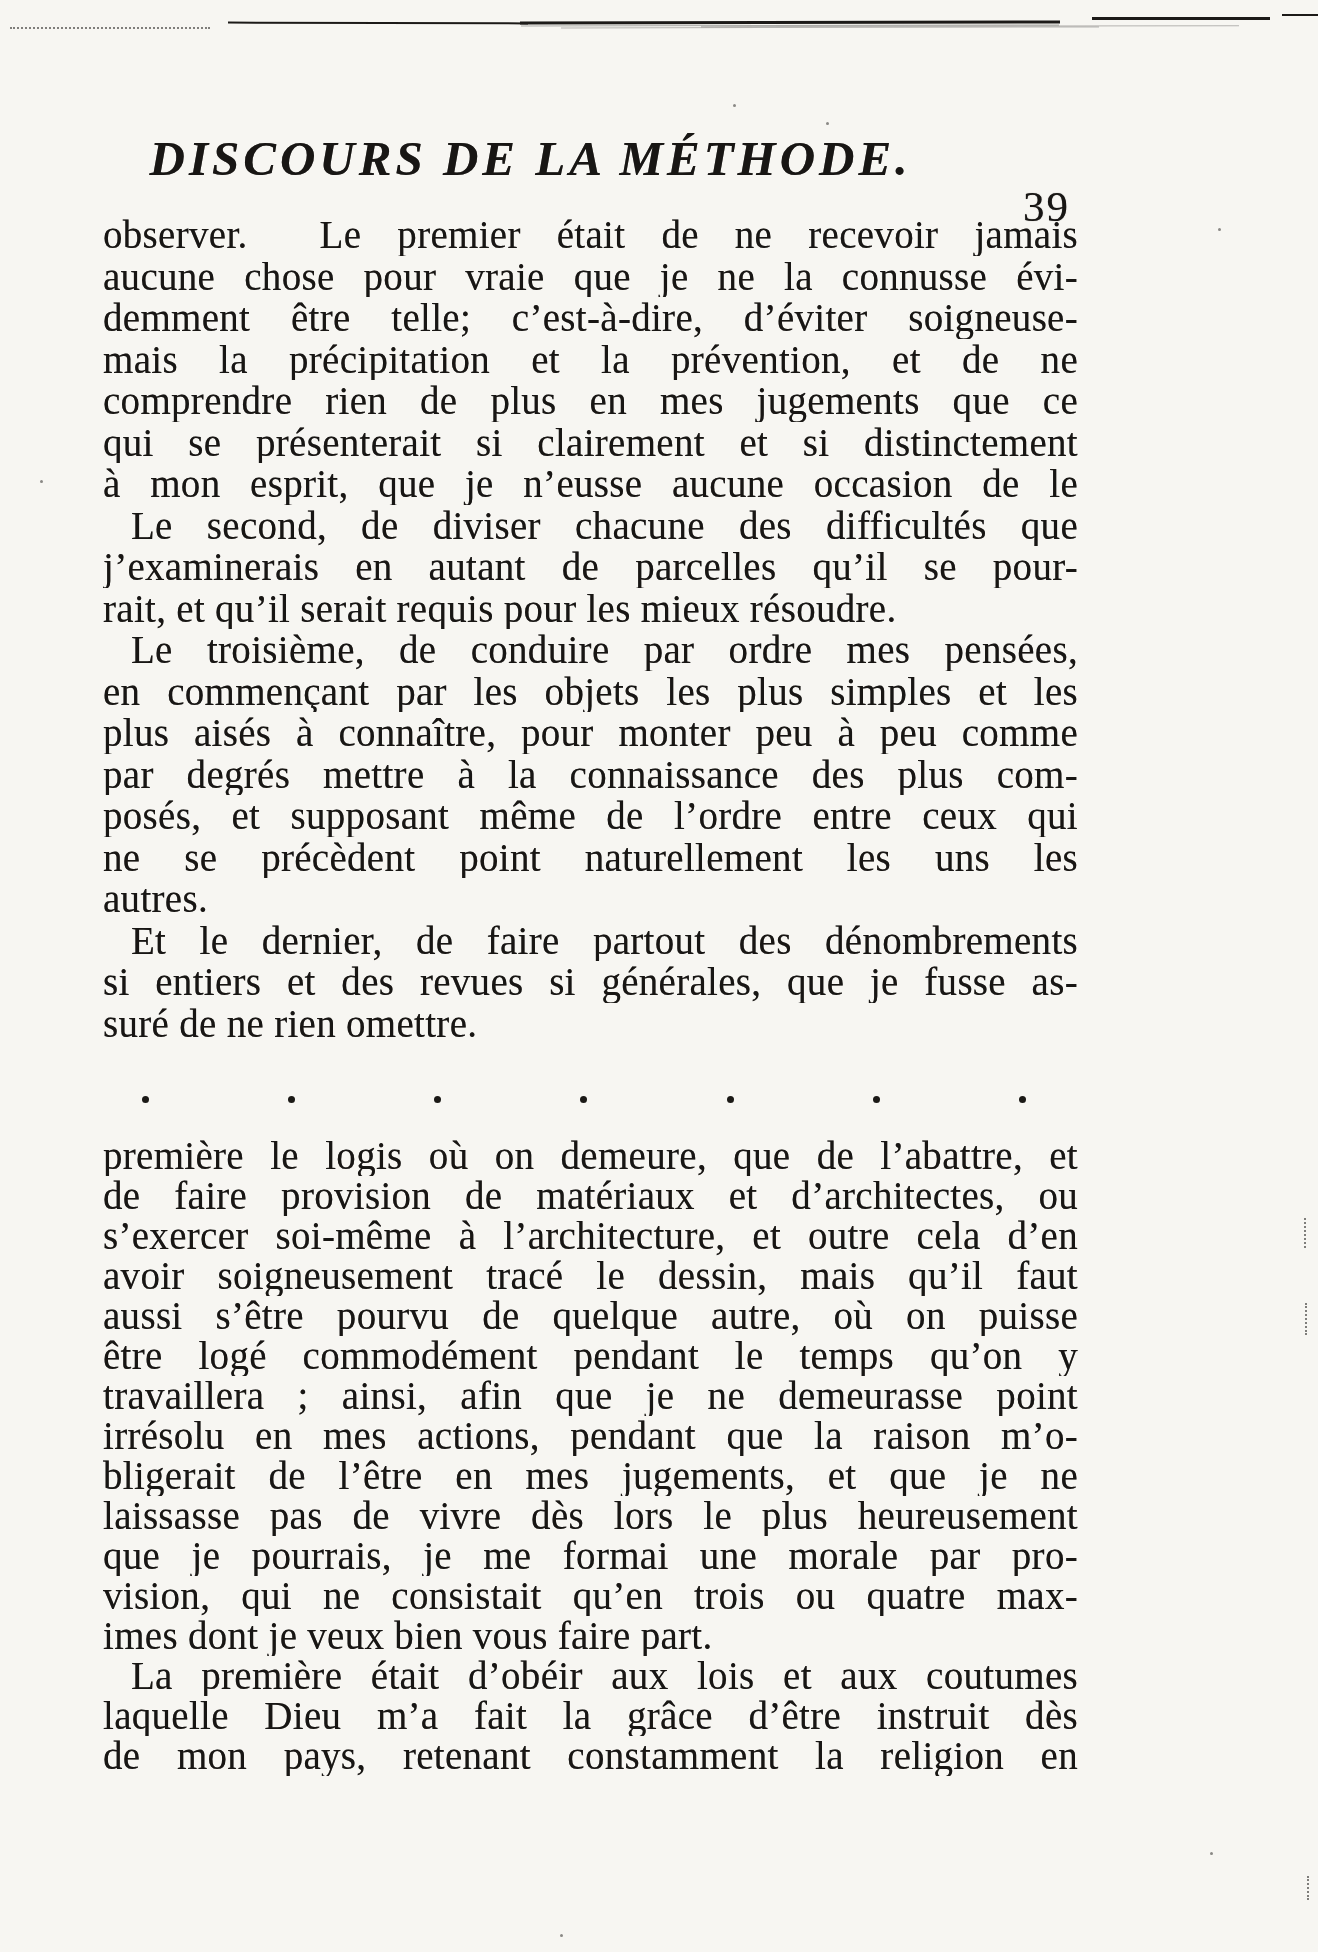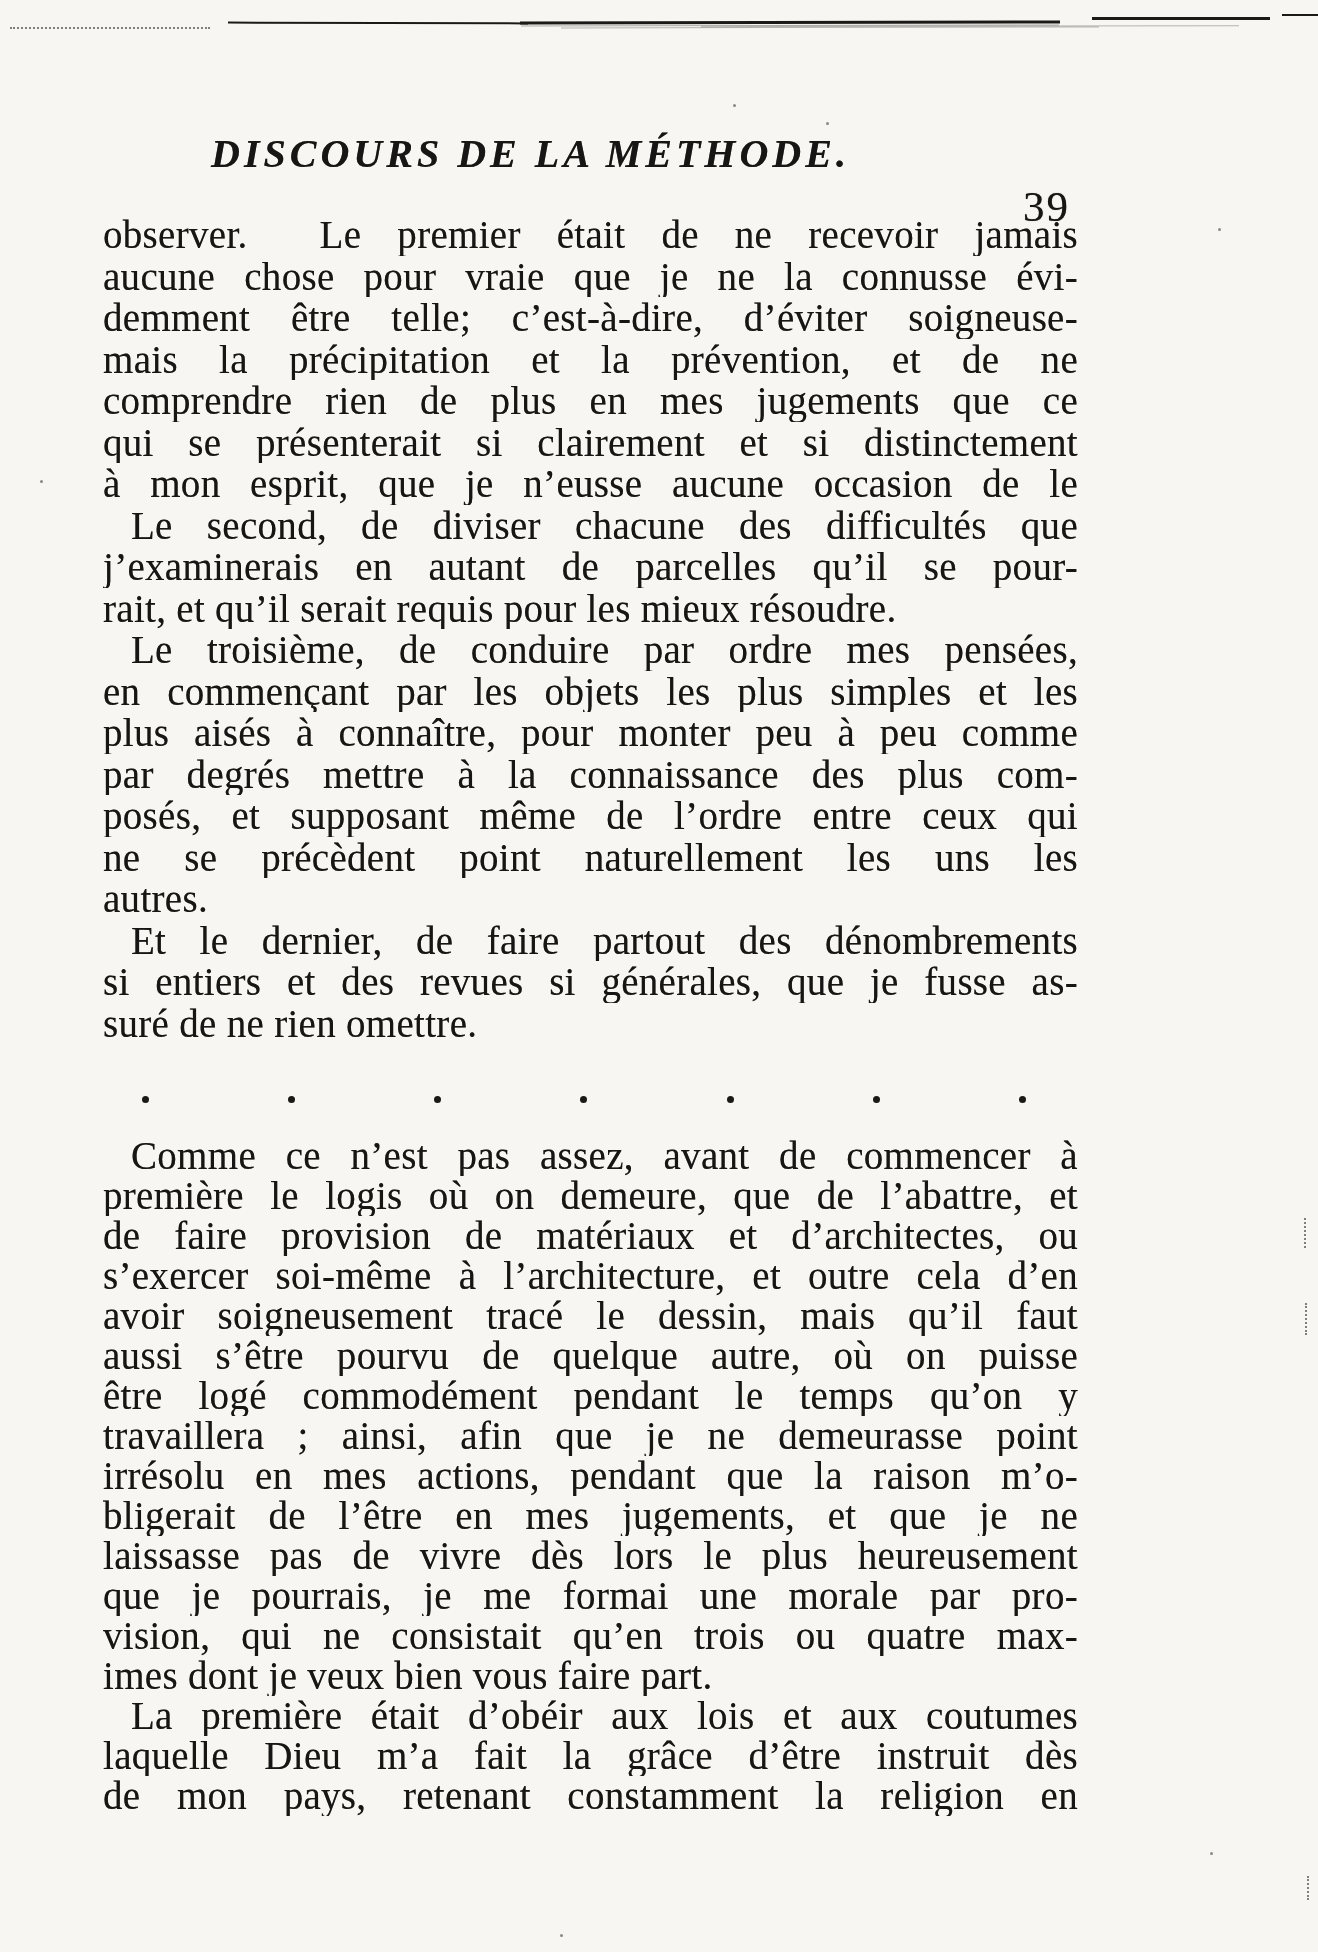--- a/index.html
+++ b/index.html
@@ -10,21 +10,21 @@
     color:#181614;
     position:relative;
     overflow:hidden;
   }
   .page{position:absolute;inset:0;}
 
   
   .running-head{position:absolute;left:103px;top:130px;width:975px;height:62px;}
   .head-title{
     position:absolute;left:0;right:120px;text-align:center;
-    font-style:italic;font-weight:bold;font-size:40px;letter-spacing:4px;
+    font-style:italic;font-weight:bold;font-size:49px;letter-spacing:4px;
     text-shadow:0 0 .6px rgba(25,22,20,.6);
     white-space:nowrap;
   }
   .page-num{
     position:absolute;right:8px;top:4px;
     font-size:43px;letter-spacing:2px;
     text-shadow:0 0 .7px rgba(25,22,20,.65);
     margin-top:48px;
   }
 
@@ -114,21 +114,20 @@
     <i></i>
     <i></i>
     <i></i>
     <i></i>
     <i></i>
     <i></i>
     <i></i>
   </div>
 
   <div class="text-block block2">
-    <div class="line indent">Comme ce n’est pas assez, avant de commencer à</div>
     <div class="line">première le logis où on demeure, que de l’abattre, et</div>
     <div class="line">de faire provision de matériaux et d’architectes, ou</div>
     <div class="line">s’exercer soi-même à l’architecture, et outre cela d’en</div>
     <div class="line">avoir soigneusement tracé le dessin, mais qu’il faut</div>
     <div class="line">aussi s’être pourvu de quelque autre, où on puisse</div>
     <div class="line">être logé commodément pendant le temps qu’on y</div>
     <div class="line">travaillera ; ainsi, afin que je ne demeurasse point</div>
     <div class="line">irrésolu en mes actions, pendant que la raison m’o-</div>
     <div class="line">bligerait de l’être en mes jugements, et que je ne</div>
     <div class="line">laissasse pas de vivre dès lors le plus heureusement</div>

